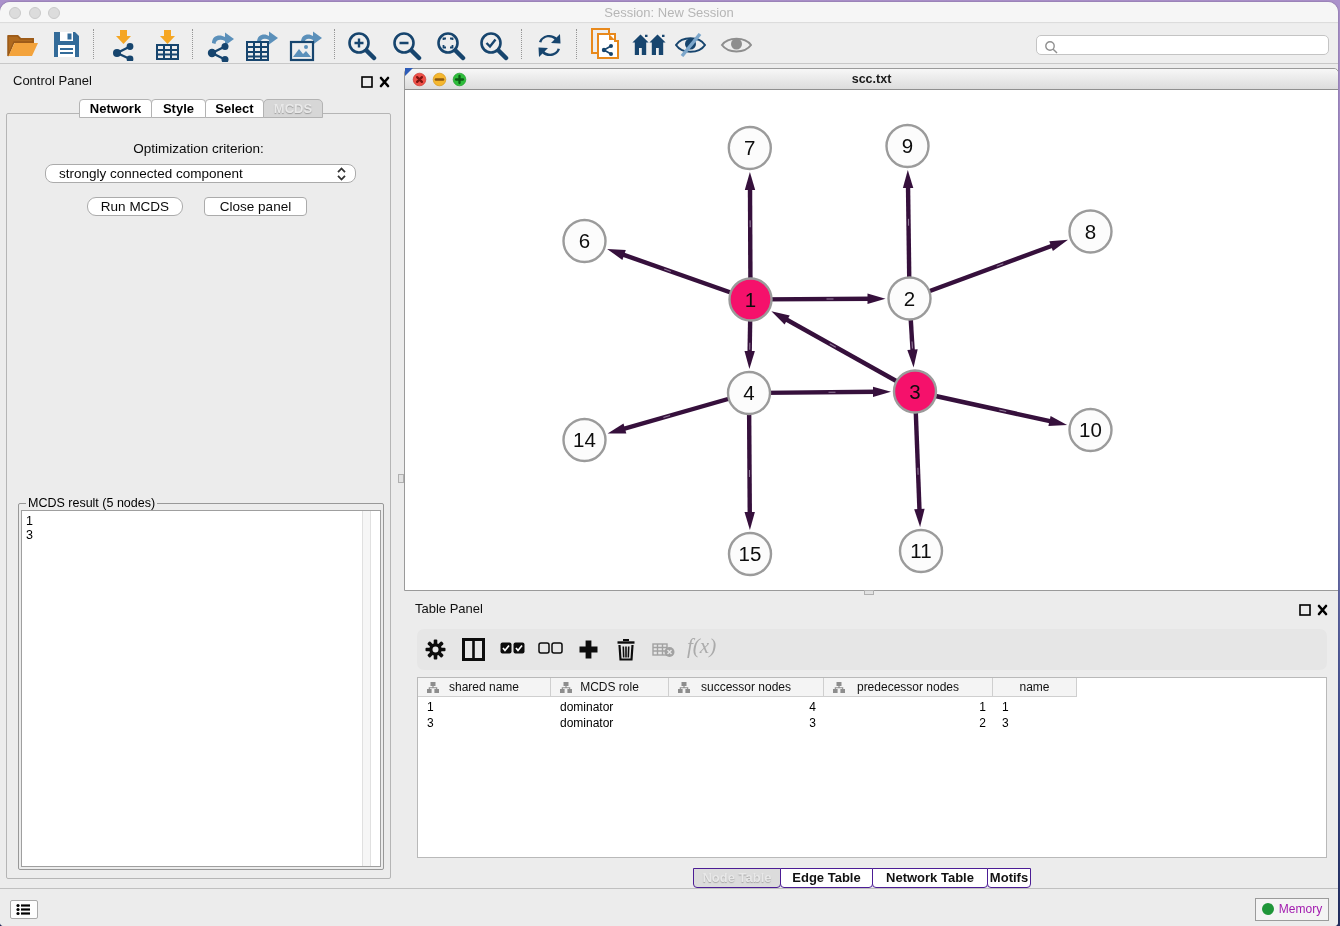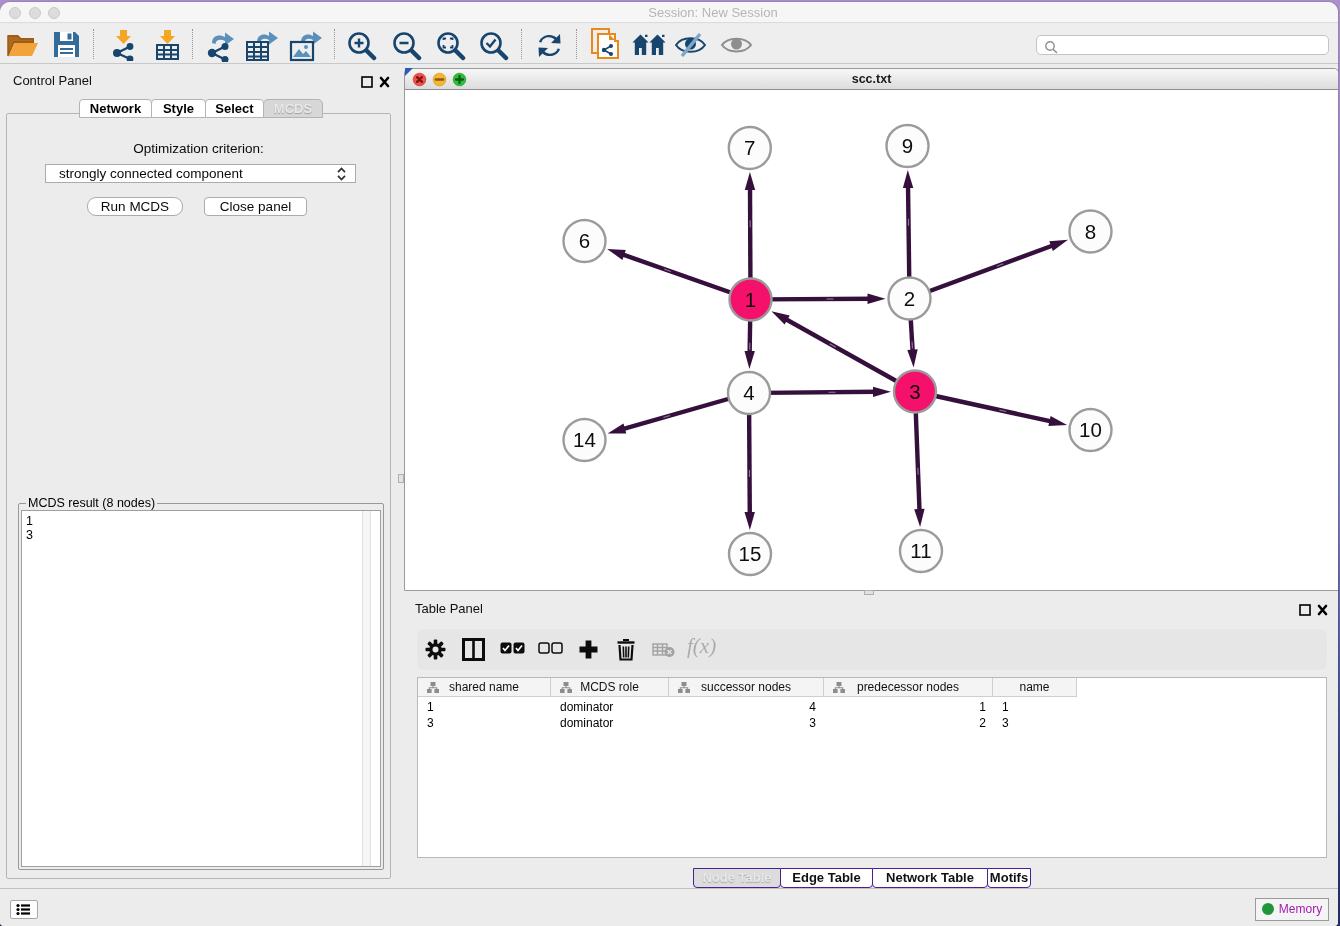--- a/index.html
+++ b/index.html
@@ -11,21 +11,21 @@
     position:relative;
   }
   .window {
     position:absolute; left:0; top:2px; width:1338px; height:924px;
     background:#ececec; border-radius:10px 10px 4px 4px; overflow:hidden;
     box-shadow:0 0 2px rgba(0,0,0,0.35);
   }
   
   .titlebar {
     position:absolute; left:0; top:0; width:100%; height:21px;
-    background:#f6f6f6; border-bottom:1px solid #dcdcdc;padding-left:44px;
+    background:#f6f6f6; border-bottom:1px solid #dcdcdc;
   }
   .tl { position:absolute; top:4.5px; width:12px; height:12px; border-radius:50%;
         background:#dcdcdc; border:1px solid #c9c9c9; }
   .title-text { position:absolute; width:100%; text-align:center; top:3px;
     font-size:13px; color:#b6b6b6; }
   
   .toolbar {
     position:absolute; left:0; top:22px; width:100%; height:40px;
     background:#eeeeee; border-bottom:1px solid #c8c8c8;
   }
@@ -43,21 +43,21 @@
   .tab { position:absolute; top:97px; height:19px; z-index:2; font-size:13px; font-weight:700; color:#000;
     background:#fff; border:1px solid #b3b3b3; text-align:center;
     border-radius:4px 4px 0 0; line-height:18px; }
   .tab.sel { background:#d7d7d7; color:#e9e9e9;
     text-shadow:0 1px 1px #9d9d9d; border-radius:5px 5px 0 0;}
   .cp-content { position:absolute; left:6px; top:111px; width:385px; height:766px;
     background:#ececec; border:1px solid #b5b5b5; border-radius:2px; }
   .opt-label { position:absolute; left:0; top:27px; width:100%; text-align:center;
     font-size:13.5px; color:#0a0a0a; }
   .selectbox { position:absolute; left:38px; top:50px; width:311px; height:19px;
-    background:#fff; border:1px solid #ababab; border-radius:0;
+    background:#fff; border:1px solid #ababab; border-radius:8px;
     font-size:13.5px; line-height:17px; padding-left:13px; color:#0a0a0a; }
   .btn { position:absolute; top:83px; height:19px; background:#fff;
     border:1px solid #ababab; border-radius:4px; font-size:13.5px;
     text-align:center; line-height:17px; color:#0a0a0a; }
   .groupbox { position:absolute; left:11px; top:389px; width:366px; height:367px;
     border:1px solid #989898; border-radius:2px; }
   .gb-legend { position:absolute; z-index:3; left:7px; top:-8px; background:#ececec;
     font-size:12.5px; padding:0 2px; color:#000; }
   .gb-inner { position:absolute; left:2px; top:6px; right:2px; bottom:2px;
     background:#fff; border:1px solid #9f9f9f; font-size:12.5px; color:#000; }
@@ -244,21 +244,21 @@
     <div class="opt-label">Optimization criterion:</div>
     <div class="selectbox">strongly connected component
       <svg style="position:absolute;right:8px;top:2px;" width="11" height="14" viewBox="0 0 11 14">
         <path d="M2 5.2 L5.5 1.5 L9 5.2" fill="none" stroke="#333" stroke-width="1.8"></path>
         <path d="M2 8.8 L5.5 12.5 L9 8.8" fill="none" stroke="#333" stroke-width="1.8"></path>
       </svg>
     </div>
     <div class="btn" style="left:80px;width:96px;border-radius:9px;">Run MCDS</div>
     <div class="btn" style="left:197px;width:103px;">Close panel</div>
     <div class="groupbox">
-      <div class="gb-legend">MCDS result (8 nodes)</div>
+      <div class="gb-legend">MCDS result (5 nodes)</div>
       <div class="gb-inner">
         <div class="gb-track"></div>
         <div style="position:absolute;left:4px;top:3px;">1<br>3</div>
       </div>
     </div>
   </div>
 
   <div style="position:absolute;left:398px;top:472px;width:6px;height:9px;background:#e2e2e2;border:1px solid #b0b0b0;"></div>
 
   <div class="netframe">

